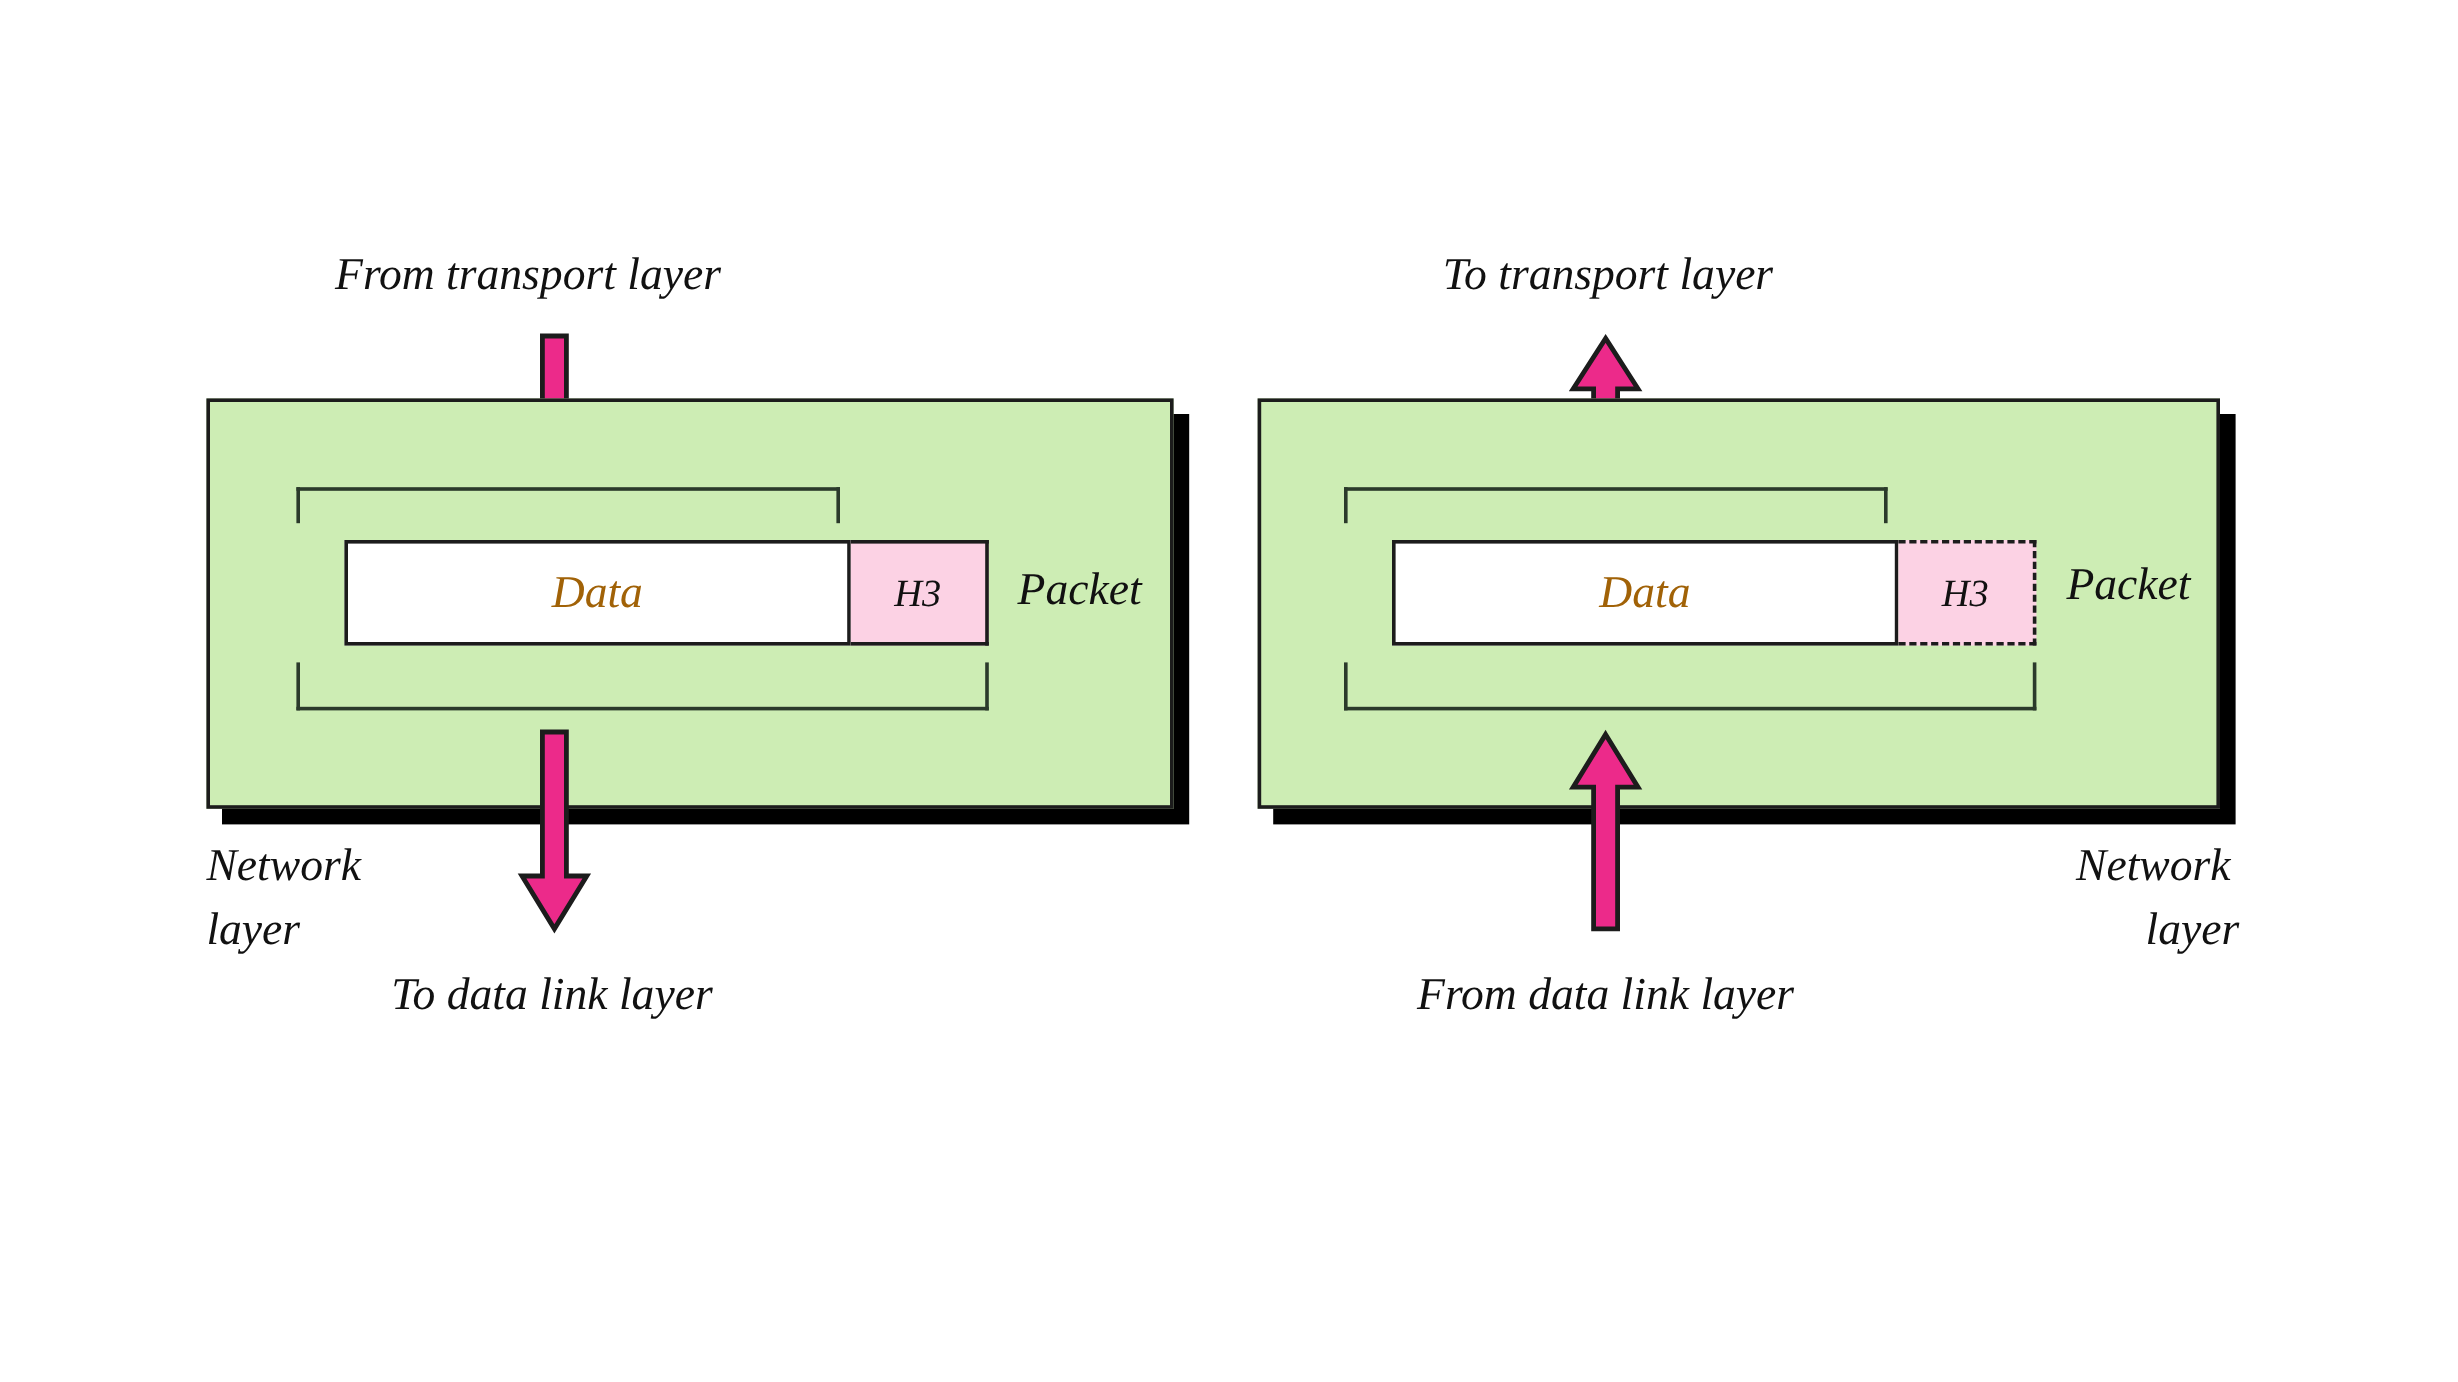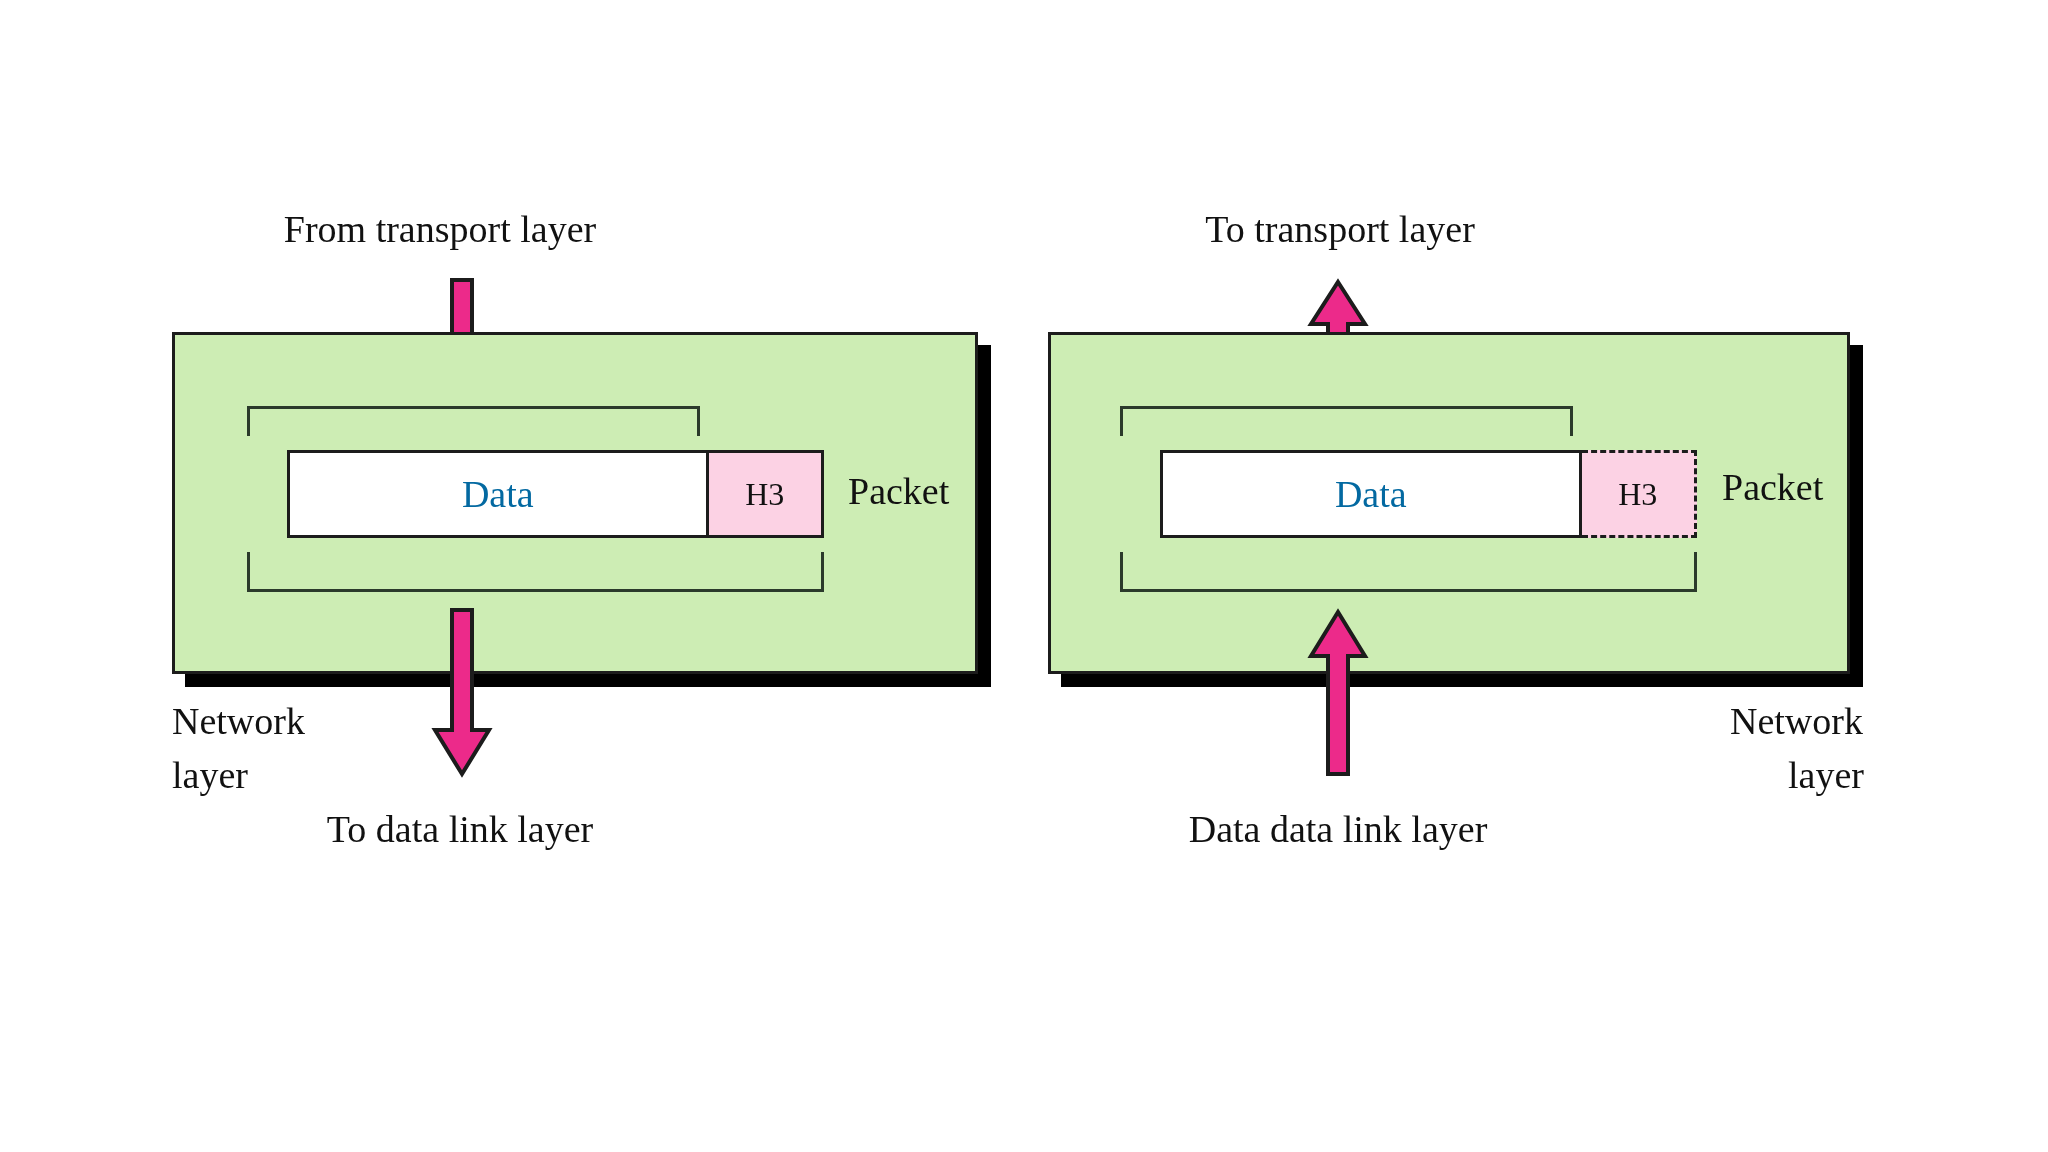--- a/index.html
+++ b/index.html
@@ -14,20 +14,21 @@
     overflow: hidden;
     font-family: "Liberation Serif", "DejaVu Serif", serif;
     color: #000000;
   }
 
   .stage {
     position: absolute;
     left: 0; top: 0;
     width: 2048px;
     height: 844px;
+    font-style: italic;
   }
 
   
   .label {
     position: absolute;
     font-family: "Liberation Serif", "DejaVu Serif", serif;
     font-size: 38px;
     line-height: 1.12;
     color: #111111;
     white-space: pre;
@@ -52,21 +53,21 @@
     box-sizing: border-box;
   }
   .data-cell {
     background: #ffffff;
     border: 3px solid #1c1c1c;
     box-sizing: border-box;
     display: flex;
     align-items: center;
     justify-content: center;
     font-size: 38px;
-    color: #0369a1;
+    color: #a16207;
     margin-left: 40px;
   }
   .h3-cell {
     background: #fcd2e4;
     box-sizing: border-box;
     display: flex;
     align-items: center;
     justify-content: center;
     font-size: 32px;
     color: #111111;
@@ -156,15 +157,15 @@
 
   <div class="label" style="left:1722px; top:466px;">Packet</div>
 
   <svg class="arrow-svg" style="left:1308px; top:608px;" width="60" height="170" viewBox="0 0 60 170">
     <polygon points="30,4 57,48 40,48 40,166 20,166 20,48 3,48" fill="#ec2a8a" stroke="#1c1c1c" stroke-width="4" stroke-linejoin="miter"></polygon>
   </svg>
 
   <div class="label" style="left:1730px; top:700px;">Network</div>
   <div class="label" style="left:1788px; top:754px;">layer</div>
 
-  <div class="label center" style="left:1128px; top:808px; width:420px;">Data data link layer</div>
+  <div class="label center" style="left:1128px; top:808px; width:420px;">From data link layer</div>
 
 </div>
 
 </body></html>

